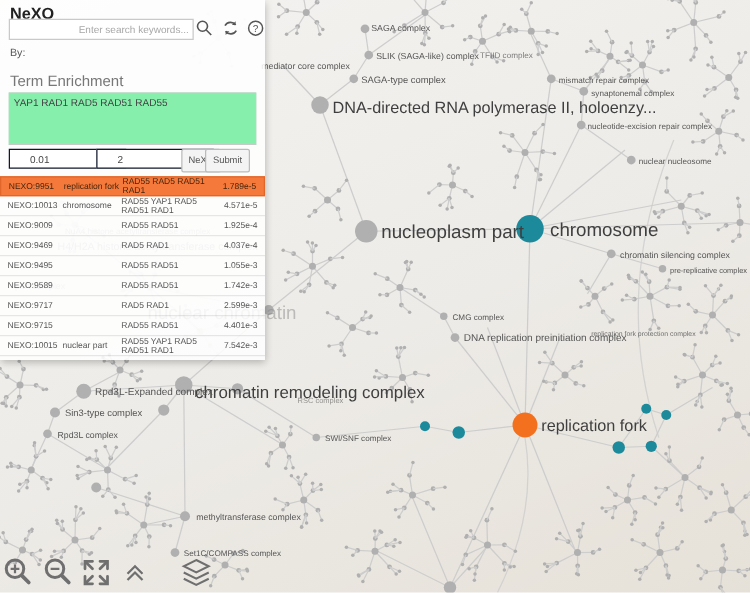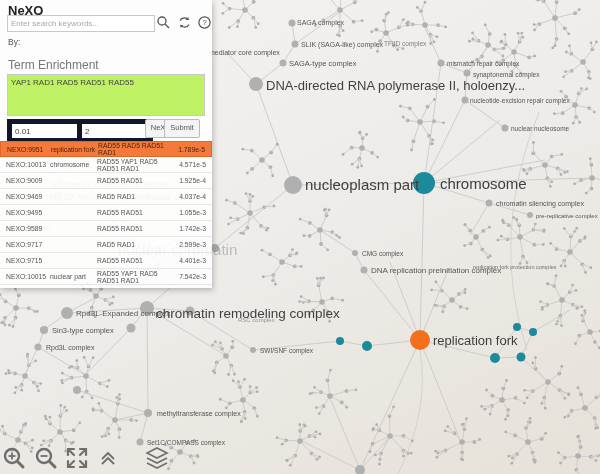--- a/index.html
+++ b/index.html
@@ -19,34 +19,34 @@
   .panel{
     position:absolute;left:0;top:0;width:212px;height:288px;
     background:rgba(255,255,255,.85);
     box-shadow:1px 2px 6px rgba(0,0,0,.25);
     box-sizing:border-box;z-index:5;
   }
   .panel-title{font-size:13px;font-weight:bold;color:#222;padding:3px 0 0 8px;}
   .search-row{position:absolute;left:7px;top:15px;width:198px;height:18px;}
   .search-input{
     position:absolute;left:0;top:0;width:140px;height:15px;border:1px solid #c9c9c9;
-    font-size:8px;padding:0 3px;background:#fff;color:#333;font-family:inherit;
+    font-size:8px;padding:0 3px;background:#fff;color:#333;font-family:inherit;text-align:right;
   }
   .search-input::placeholder{color:#a8a8a8;}
   .mini-icon{position:absolute;top:0px;width:15px;height:15px;color:#555;cursor:pointer;}
   .by-row{position:absolute;left:8px;top:37px;font-size:8.5px;color:#555;display:flex;align-items:center;}
   .radio{width:9px;height:9px;border:1px solid #999;border-radius:50%;background:#fff;display:inline-block;position:relative;margin-right:4px;}
   .radio.sel::after{content:"";position:absolute;left:2px;top:2px;width:5px;height:5px;border-radius:50%;background:#4d6e9e;}
   .radio-item{display:flex;align-items:center;margin-right:34px;}
   .te-heading{position:absolute;left:8px;top:58px;font-size:12px;color:#777;}
   .te-query{
     position:absolute;left:7px;top:74px;width:190px;height:34px;border:1px solid #c9c9c9;
-    background:#bef264;font-size:8px;color:#444;padding:3px;box-sizing:content-box;
+    background:#86efac;font-size:8px;color:#444;padding:3px;box-sizing:content-box;
   }
-  .num-input{position:absolute;top:119px;height:14px;width:62px;border:5px solid #0f172a;background:#fff;font-size:8px;color:#444;padding:0 3px;font-family:inherit;}
+  .num-input{position:absolute;top:119px;height:14px;width:62px;border:1px solid #0f172a;background:#fff;font-size:8px;color:#444;padding:0 16px;font-family:inherit;}
   .btn{
     position:absolute;top:119px;height:17px;font-size:7.5px;color:#555;background:#f4f4f4;
     border:1px solid #bbb;border-radius:2px;padding:0 4px;line-height:15px;text-align:center;cursor:pointer;
   }
   
   .results{position:absolute;left:0;top:141px;width:212px;}
   .trow{
     display:flex;align-items:center;height:15px;border-bottom:1px solid rgba(0,0,0,.09);
     font-size:6.8px;color:#555;cursor:pointer;background:rgba(255,255,255,.0);
   }

